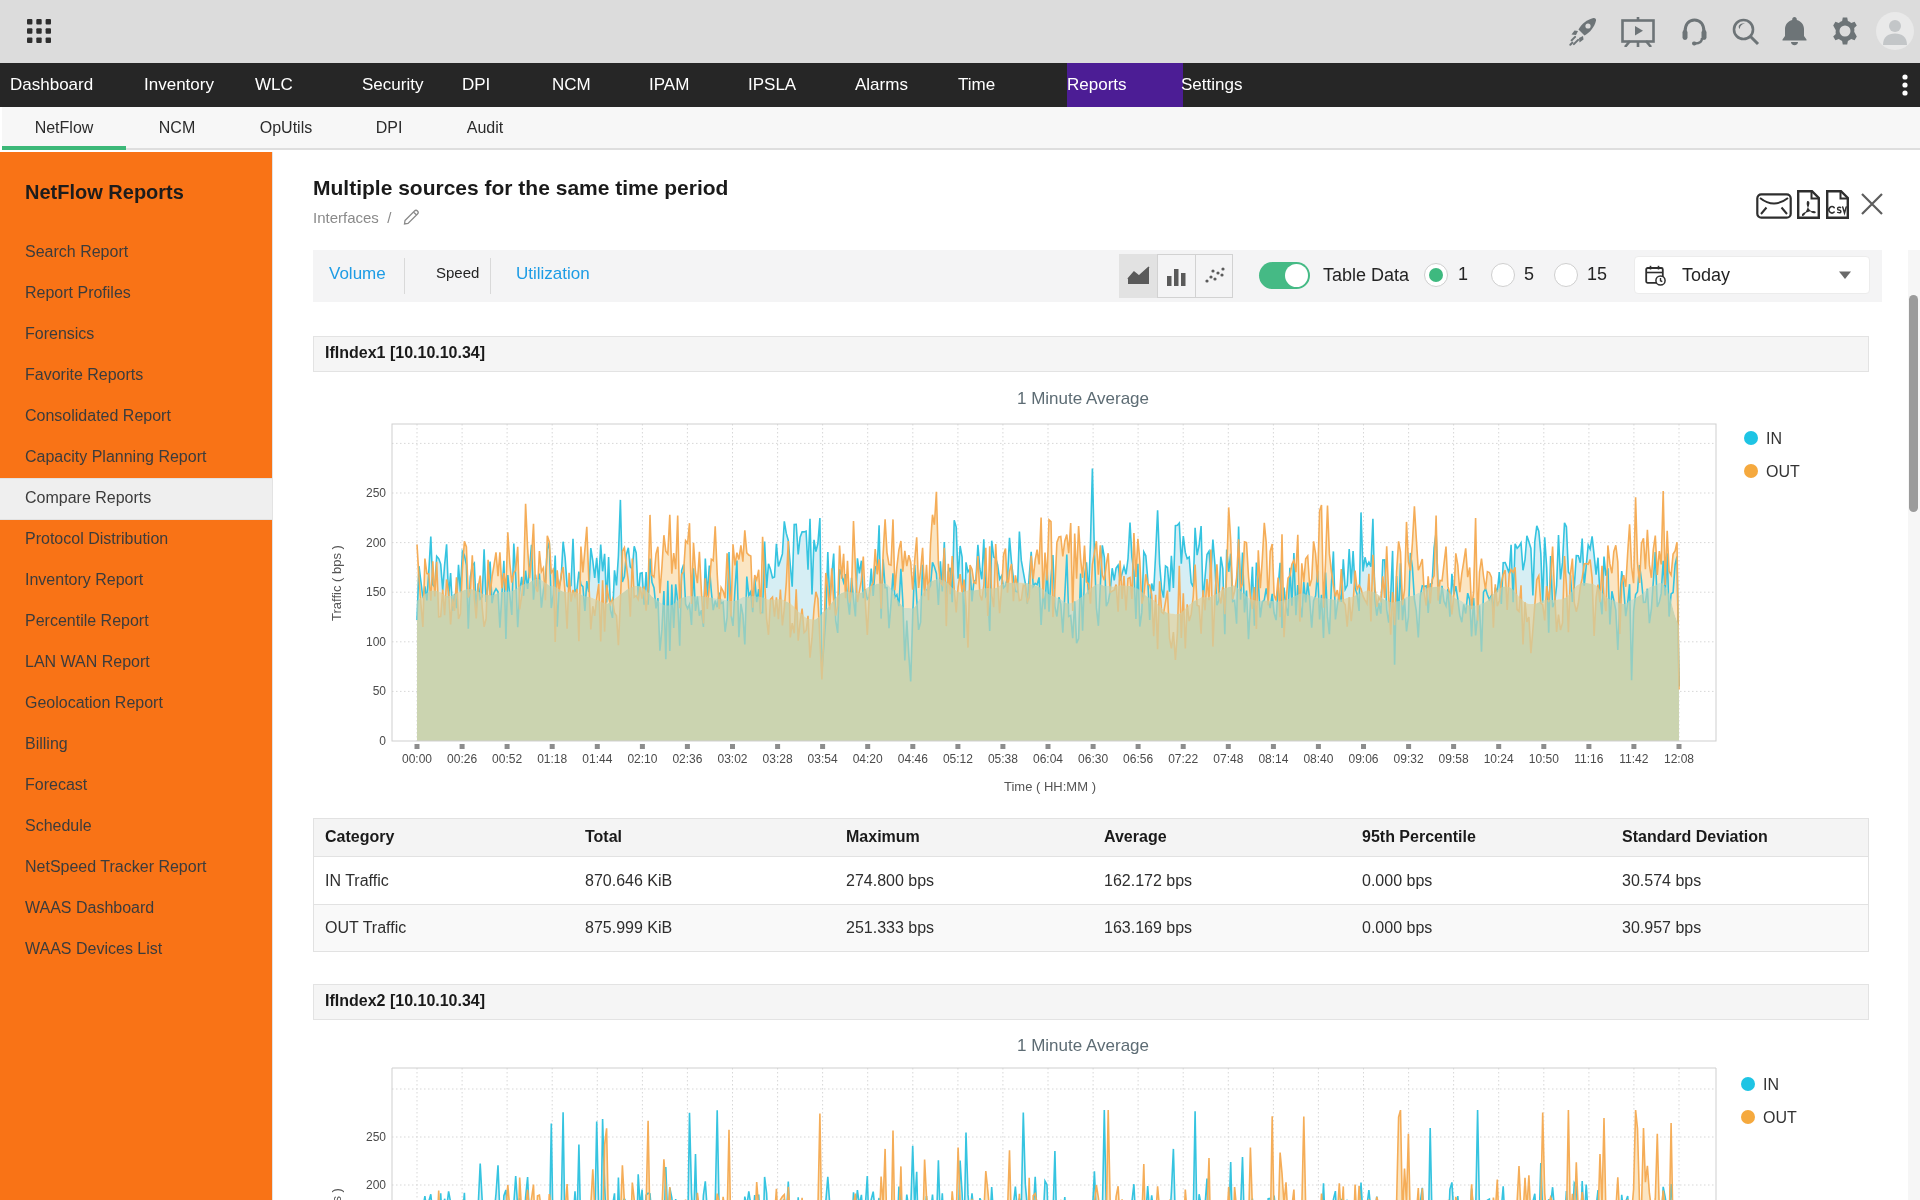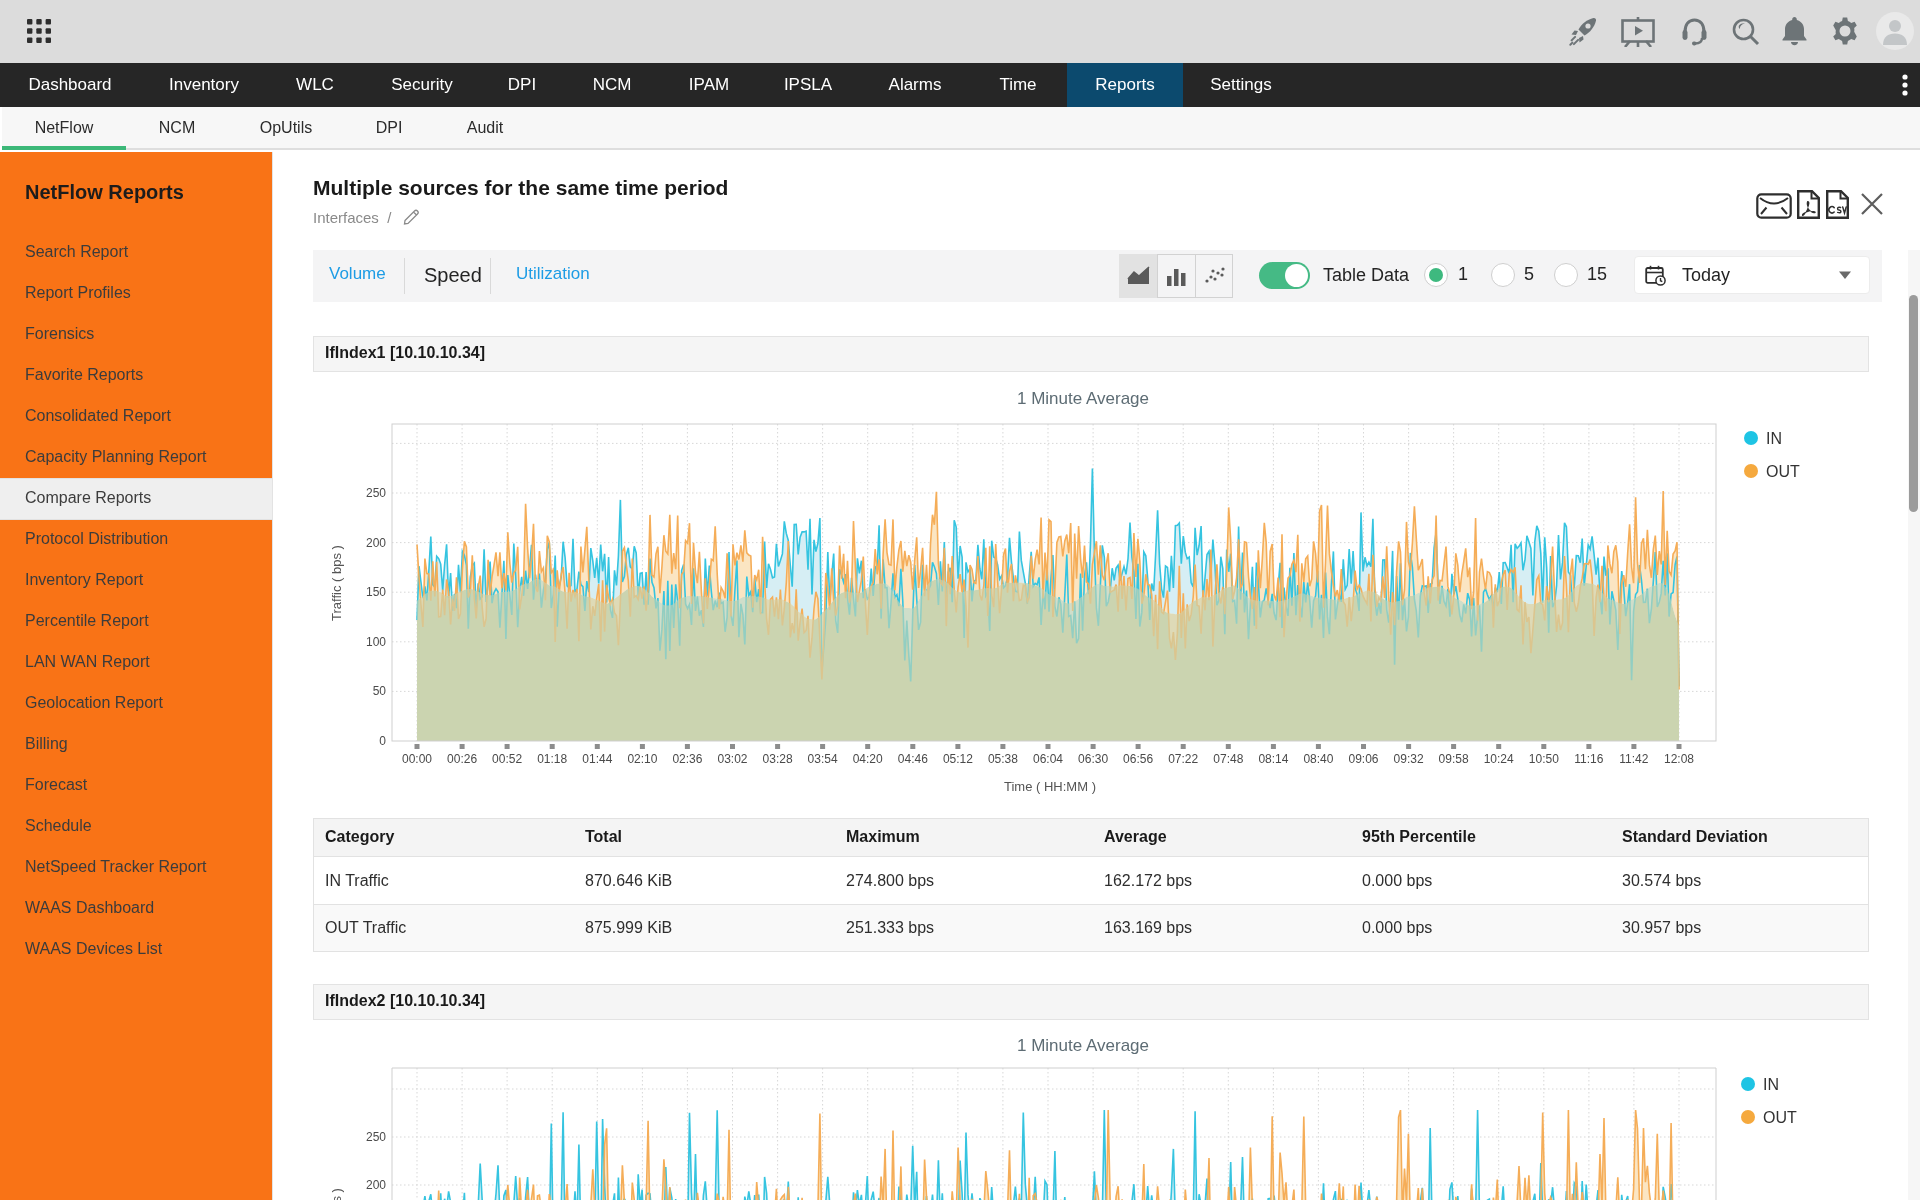--- a/index.html
+++ b/index.html
@@ -4,21 +4,21 @@
 <style>
 * { margin:0; padding:0; box-sizing:border-box; }
 html,body { width:1920px; height:1200px; overflow:hidden; background:#fff;
   font-family:"Liberation Sans", sans-serif; }
 .abs { position:absolute; }
 #header { position:absolute; left:0; top:0; width:1920px; height:63px; background:#dcdcdc; }
 #navbar { position:absolute; left:0; top:63px; width:1920px; height:44px; background:#262626; }
 #subnav { position:absolute; left:2px; top:107px; width:1920px; height:43px; background:#f7f7f7; border-bottom:2px solid #dedede; }
 #sidebar { position:absolute; left:0; top:152px; width:273px; height:1048px; background:#f97316; border-right:1px solid #e3e3e3; }
 #content { position:absolute; left:274px; top:150px; width:1646px; height:1050px; background:#fff; }
-.navitem { position:absolute; color:#fff; font-size:17px; line-height:44px; text-align:center; }
+.navitem { position:absolute; color:#fff; font-size:17px; line-height:44px; }
 .subitem { position:absolute; color:#2b2b2b; font-size:16px; line-height:41px; text-align:center; }
 .sideitem { position:absolute; left:25px; font-size:16px; color:#3c3c3c; }
 .cell { position:absolute; font-size:16px; color:#2e2e2e; }
 .hcell { position:absolute; font-size:16px; font-weight:bold; color:#1a1a1a; }
 </style>
 </head>
 <body>
 
 <div id="header">
   <svg class="abs" style="left:27px;top:19px" width="24" height="24" viewBox="0 0 24 24">
@@ -90,21 +90,21 @@
   <div class="navitem" style="left:10px;width:120px">Dashboard</div>
   <div class="navitem" style="left:144px;width:120px">Inventory</div>
   <div class="navitem" style="left:255px;width:120px">WLC</div>
   <div class="navitem" style="left:362px;width:120px">Security</div>
   <div class="navitem" style="left:462px;width:120px">DPI</div>
   <div class="navitem" style="left:552px;width:120px">NCM</div>
   <div class="navitem" style="left:649px;width:120px">IPAM</div>
   <div class="navitem" style="left:748px;width:120px">IPSLA</div>
   <div class="navitem" style="left:855px;width:120px">Alarms</div>
   <div class="navitem" style="left:958px;width:120px">Time</div>
-  <div class="navitem" style="left:1067px;width:116px;background:#0c4a6e">Reports</div>
+  <div class="navitem" style="left:1067px;width:116px;background:#4c1d95">Reports</div>
   <div class="navitem" style="left:1181px;width:120px">Settings</div>
   <svg class="abs" style="left:1897px;top:11px" width="16" height="22" viewBox="0 0 16 22">
     <g fill="#fff">
         <circle cx="8" cy="3" r="2.6"></circle>
         <circle cx="8" cy="11" r="2.6"></circle>
         <circle cx="8" cy="19" r="2.6"></circle>
       </g>
   </svg>
 </div>
 
@@ -167,21 +167,21 @@
     <path d="M16.7 16.9 L18.5 23.1 L20.2 16.9"></path>
   </g>
 </svg>
 <svg class="abs" style="left:1860px;top:192px" width="24" height="24" viewBox="0 0 24 24">
   <path d="M2 2 L22 22 M22 2 L2 22" stroke="#5d5d5d" stroke-width="2.2"></path>
 </svg>
 
 <div class="abs" style="left:313px;top:250px;width:1569px;height:52px;background:#f4f4f5"></div>
 <div class="abs" style="left:329px;top:264px;font-size:17px;color:#1d9ce5">Volume</div>
 <div class="abs" style="left:404px;top:258px;width:1px;height:36px;background:#d9d9d9"></div>
-<div class="abs" style="left:424px;top:264px;font-size:20px;color:#242424">Speed</div>
+<div class="abs" style="left:436px;top:264px;font-size:15px;color:#242424">Speed</div>
 <div class="abs" style="left:490px;top:258px;width:1px;height:36px;background:#d9d9d9"></div>
 <div class="abs" style="left:516px;top:264px;font-size:17px;color:#1d9ce5">Utilization</div>
 
 <div class="abs" style="left:1119px;top:254px;width:114px;height:44px;border:1px solid #d2d2d2;background:#f4f4f5"></div>
 <div class="abs" style="left:1119px;top:254px;width:39px;height:44px;border-right:1px solid #d2d2d2;background:#e2e2e2"></div>
 <div class="abs" style="left:1157px;top:254px;width:39px;height:44px;border-right:1px solid #d2d2d2"></div>
 <svg class="abs" style="left:1127px;top:266px" width="24" height="20" viewBox="0 0 24 20">
   <path d="M1 13 L7 6 L12 10 L22 1 L22 18 L1 18 Z" fill="#5a5a5a"></path>
   <path d="M1 13 L7 6 L12 10 L22 1" fill="none" stroke="#5a5a5a" stroke-width="1.6"></path>
 </svg>

